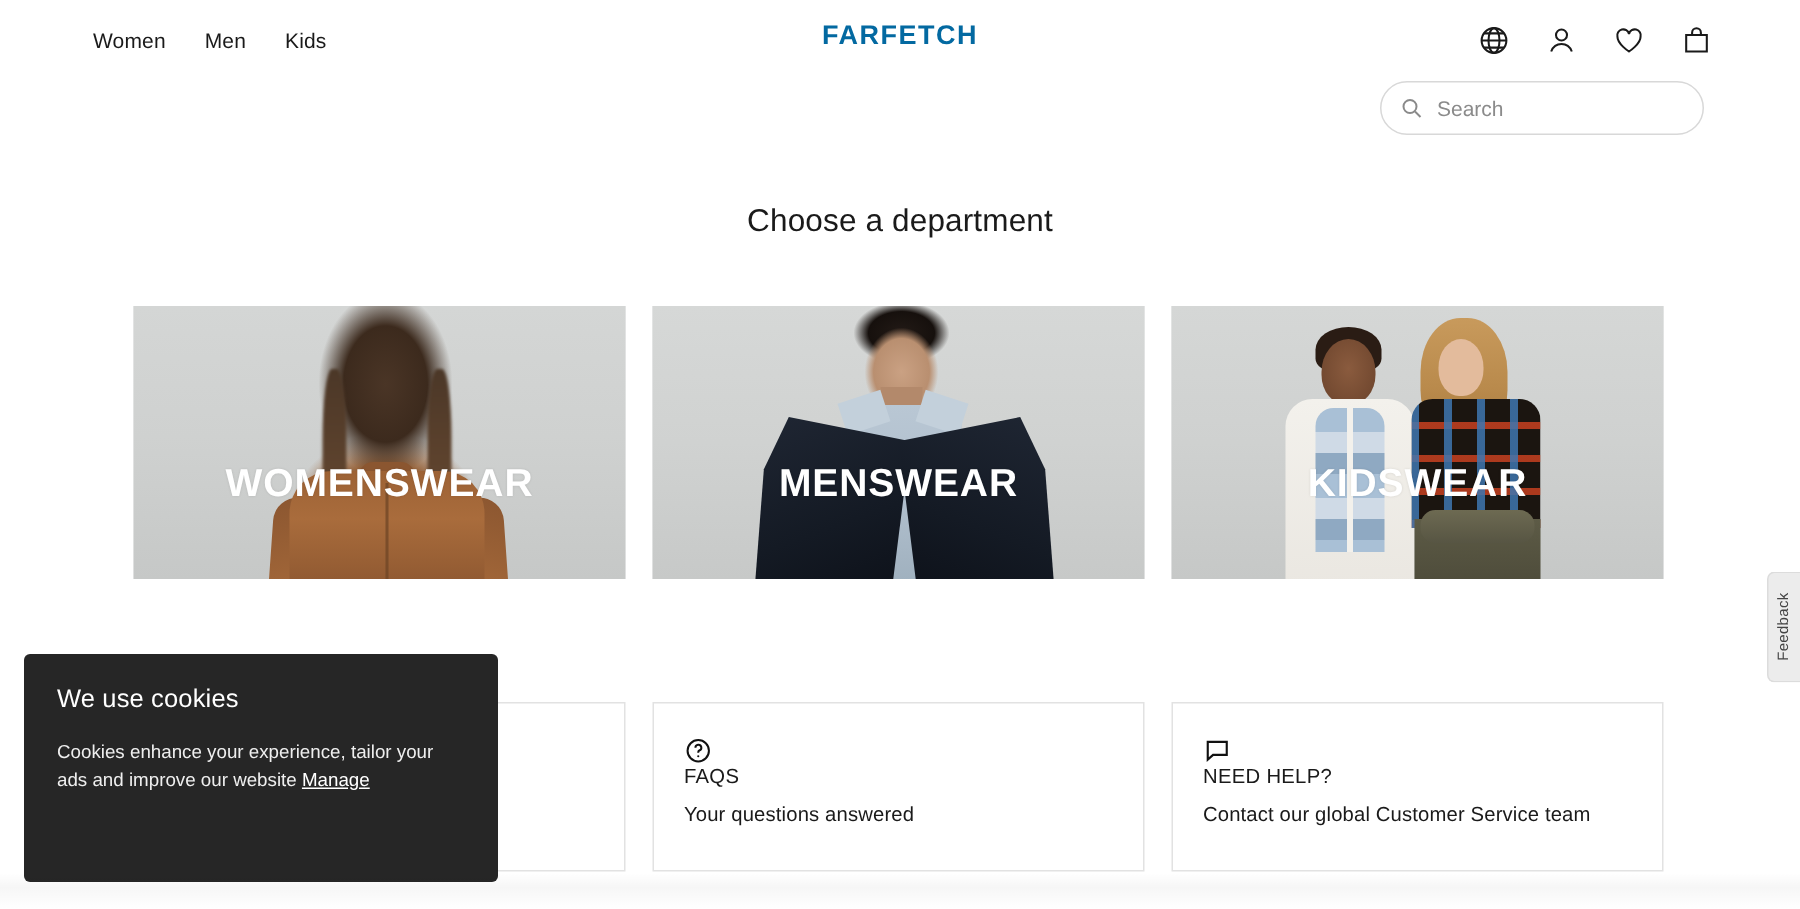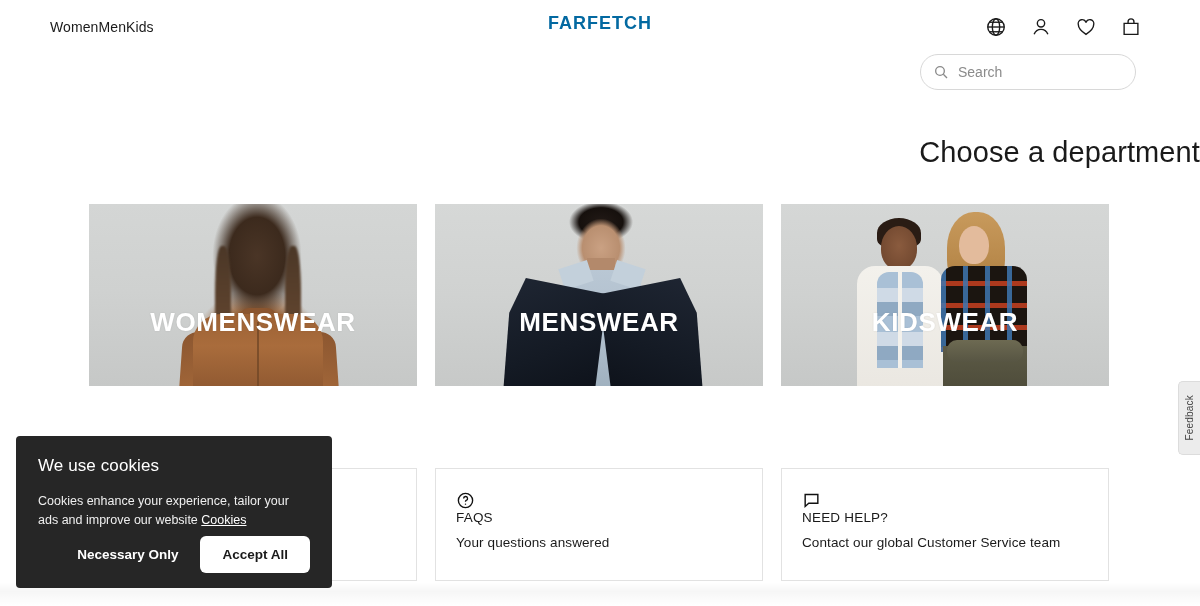--- a/index.html
+++ b/index.html
@@ -9,21 +9,21 @@
     overflow: hidden;
     background: #ffffff;
     font-family: "Liberation Sans", "DejaVu Sans", sans-serif;
     color: #1a1a1a;
     -webkit-font-smoothing: antialiased;
   }
   .page { position: relative; width: 1200px; height: 606px; background:#fff; }
 
   
   .header { position: absolute; top: 0; left: 0; width: 1200px; height: 100px; }
-  .nav { position: absolute; left: 50px; top: 18px; display: flex; }
+  .nav { position: absolute; left: 62px; top: 18px; display: flex; gap: 26px; }
   .nav a {
     font-size: 14px; color: #1a1a1a; text-decoration: none; letter-spacing: .1px;
     line-height: 18px; cursor: pointer;
   }
   .logo {
     position: absolute; left: 0; right: 0; top: 13px;
     text-align: center;
     font-family: Liberation Sans, sans-serif;
     font-weight: 700;
     font-size: 18px;
@@ -45,21 +45,21 @@
   .searchbox input {
     border: none; outline: none; background: transparent;
     font-family: "Liberation Sans", sans-serif;
     font-size: 14px; color: #555; width: 100%; padding:0;
   }
   .searchbox input::placeholder { color: #8b8b8b; }
 
   
   .heading {
     position: absolute; left: 0; right: 0; top: 136px;
-    text-align: right; font-size: 29px; font-weight: 400; color: #1a1a1a;
+    text-align: center; font-size: 21px; font-weight: 400; color: #1a1a1a;
     letter-spacing: .1px;
   }
 
   
   .departments { position: absolute; left: 89px; top: 204px; display: flex; gap: 18px; }
   .dept {
     position: relative; width: 328px; height: 182px; overflow: hidden;
     cursor: pointer; background: #cfd2d2;
   }
   .dept .photo { position: absolute; inset: 0; }
@@ -323,26 +323,22 @@
       </span>
       <div class="ctitle">NEED HELP?</div>
       <div class="csub">Contact our global Customer Service team</div>
     </div>
   </div>
 
   <div class="cookie">
     <h2>We use cookies</h2>
     <p>
       <span>Cookies enhance your experience, tailor your ads and improve our website</span>
-      <a>Cookies</a>
+      <a>Manage</a>
     </p>
-    <div class="btns">
-      <button class="btn-text">Necessary Only</button>
-      <button class="btn-solid">Accept All</button>
-    </div>
   </div>
 
   <div class="feedback">
     <span>Feedback</span>
   </div>
 
   <div class="bottomfade"></div>
 </div>
 
 </body></html>

